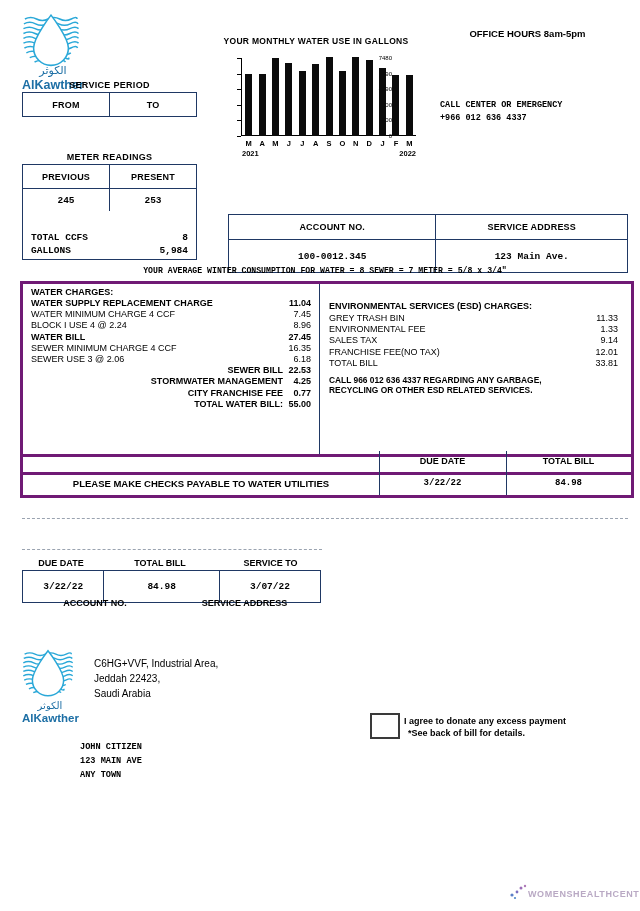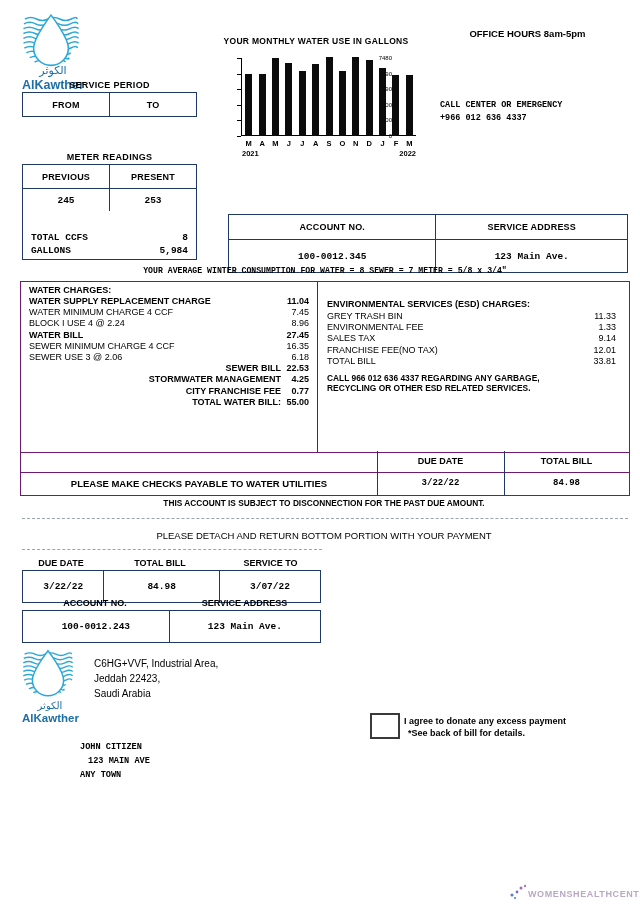--- a/index.html
+++ b/index.html
@@ -45,21 +45,21 @@
   .axisline-y{position:absolute;left:25px;top:0;width:1px;height:100%;background:#000;}
   .axisline-x{position:absolute;left:25px;bottom:0;height:1px;background:#000;}
   .bars{position:absolute;left:26px;right:0;top:0;bottom:0;display:flex;align-items:flex-end;}
   .barcell{flex:1;display:flex;justify-content:center;align-items:flex-end;height:100%;}
   .bar{width:7px;background:#0b0b0b;}
   .xlabels{position:absolute;left:26px;right:0;display:flex;}
   .xlab{flex:1;text-align:center;font-size:7.5px;font-weight:bold;}
   .yearlab{position:absolute;font-size:7.5px;font-weight:bold;}
 
   
-  .boxwrap{position:absolute;border:1px solid #701a75;}
+  .boxwrap{position:absolute;border:3px solid #701a75;}
   .vdiv{position:absolute;width:1px;background:#1f3864;}
 
   .line{position:absolute;white-space:nowrap;font-size:9px;}
   .amt{position:absolute;text-align:right;font-size:9px;}
 
   
   .dashed{position:absolute;border-top:1px dashed #9aa3b0;}
 
   
   .chk{position:absolute;border:2px solid #3a3a3a;background:#fff;}
@@ -294,49 +294,39 @@
   </div>
 
   <div class="boxwrap" style="left:20px;top:472px;width:608px;height:23px;border-top:none;">
     <div class="vdiv" style="left:356px;top:0;height:23px;"></div>
     <div class="vdiv" style="left:483px;top:0;height:23px;"></div>
     <div class="t b c" style="left:0px;top:6px;width:356px;font-size:9.5px;">PLEASE MAKE CHECKS PAYABLE TO WATER UTILITIES</div>
     <div class="t c mono" style="left:356px;top:6px;width:127px;font-size:9px;">3/22/22</div>
     <div class="t c mono" style="left:483px;top:6px;width:125px;font-size:9px;">84.98</div>
   </div>
 
-  <div class="t b c" style="left:20px;top:498px;width:608px;font-size:8.3px;">THIS ACCOUNT IS SUBJECT TO DISCONNECTION FOR THE PAST DUE AMOUNT.</div>
 
   <div class="dashed" style="left:22px;top:518px;width:606px;"></div>
-  <div class="t c" style="left:20px;top:530px;width:608px;font-size:9.5px;">PLEASE DETACH AND RETURN BOTTOM PORTION WITH YOUR PAYMENT</div>
   <div class="dashed" style="left:22px;top:549px;width:300px;"></div>
 
   <div class="t b c" style="left:22px;top:558px;width:78px;font-size:9px;">DUE DATE</div>
   <div class="t b c" style="left:100px;top:558px;width:120px;font-size:9px;">TOTAL BILL</div>
   <div class="t b c" style="left:220px;top:558px;width:101px;font-size:9px;">SERVICE TO</div>
   <table class="grid" style="left:22px;top:570px;width:299px;">
     <tbody>
         <tr>
       <td style="width:78px;height:23px;">3/22/22</td>
       <td style="width:120px;height:23px;">84.98</td>
       <td style="width:101px;height:23px;">3/07/22</td>
     </tr>
   </tbody>
     </table>
 
   <div class="t b c" style="left:22px;top:598px;width:146px;font-size:9px;">ACCOUNT NO.</div>
   <div class="t b c" style="left:168px;top:598px;width:153px;font-size:9px;">SERVICE ADDRESS</div>
-  <table class="grid" style="left:22px;top:610px;width:299px;">
-    <tbody>
-        <tr>
-      <td style="width:146px;height:23px;">100-0012.243</td>
-      <td style="width:153px;height:23px;">123 Main Ave.</td>
-    </tr>
-  </tbody>
-    </table>
 
   <div class="logo" style="left:22px;top:648px;width:70px;">
     <div class="mark">
       <svg viewBox="0 0 120 115" width="52" height="50" aria-hidden="true">
         <g stroke="#2aa8d8" stroke-width="3.3" fill="none">
           <path d="M6 14 q12 -6 24 0 t24 0 t24 0 t24 0 t12 0"></path>
           <path d="M4 24 q12 -6 24 0 t24 0 t24 0 t24 0 t16 0"></path>
           <path d="M3 34 q12 -6 24 0 t24 0 t24 0 t24 0 t18 0"></path>
           <path d="M3 44 q12 -6 24 0 t24 0 t24 0 t24 0 t18 0"></path>
           <path d="M3 54 q12 -6 24 0 t24 0 t24 0 t24 0 t18 0"></path>
@@ -351,21 +341,21 @@
     </div>
     <div class="arabic" style="font-size:10px;margin-top:-4px;width:56px;">الكوثر</div>
     <div class="name" style="font-size:11.5px;margin-top:1px;">AlKawther</div>
   </div>
 
   <div class="t" style="left:94px;top:658px;font-size:10px;">C6HG+VVF, Industrial Area,</div>
   <div class="t" style="left:94px;top:673px;font-size:10px;">Jeddah 22423,</div>
   <div class="t" style="left:94px;top:688px;font-size:10px;">Saudi Arabia</div>
 
   <div class="t mono" style="left:80px;top:742px;font-size:8.6px;">JOHN CITIZEN</div>
-  <div class="t mono" style="left:80px;top:756px;font-size:8.6px;margin-left:8px;">123 MAIN AVE</div>
+  <div class="t mono" style="left:80px;top:756px;font-size:8.6px;">123 MAIN AVE</div>
   <div class="t mono" style="left:80px;top:770px;font-size:8.6px;">ANY TOWN</div>
 
   <div class="chk" style="left:370px;top:713px;width:26px;height:22px;"></div>
   <div class="t b" style="left:404px;top:716px;font-size:9px;">I agree to donate any excess payment</div>
   <div class="t b" style="left:408px;top:728px;font-size:9px;">*See back of bill for details.</div>
 
   <div class="wmdots" style="left:508px;top:884px;">
     <svg width="22" height="16" aria-hidden="true">
       <circle cx="4" cy="11" r="1.6" fill="#5b7fc7"></circle>
       <circle cx="9" cy="8" r="1.4" fill="#7b6fc0"></circle>

